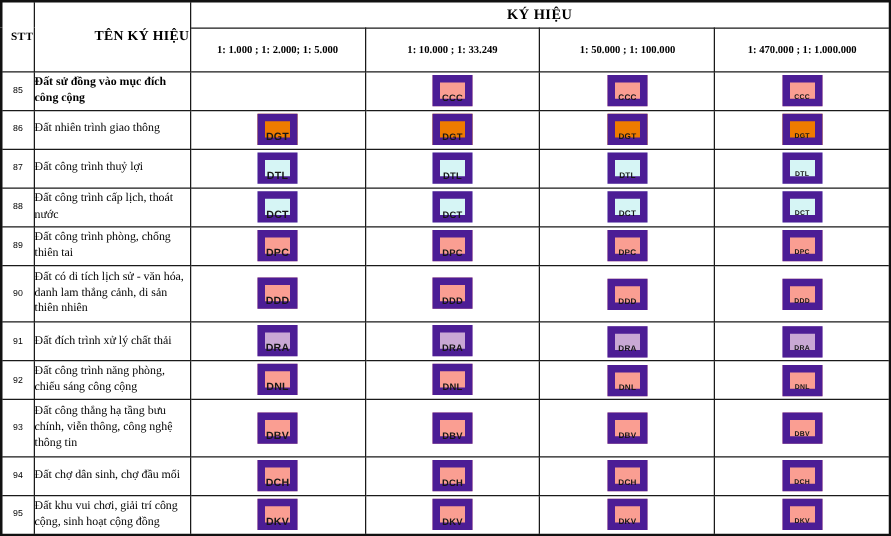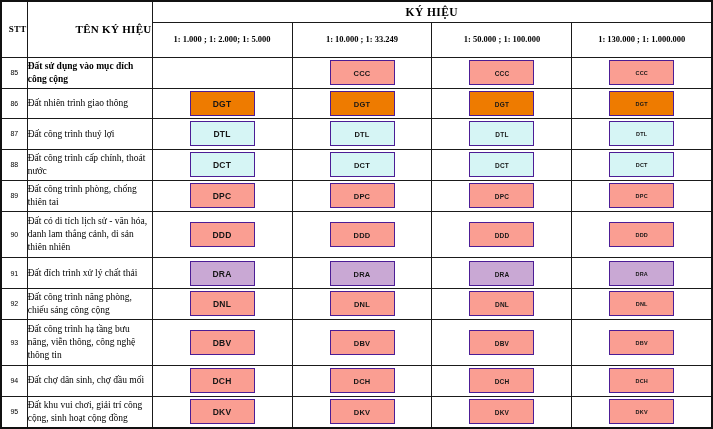--- a/index.html
+++ b/index.html
@@ -71,24 +71,24 @@
     padding: 2px 3px 2px 6px;
   }
   td.name-cell.bold { font-weight: bold; }
   td.sym-cell {
     text-align: center;
     vertical-align: middle;
   }
 
   .swatch {
     display: inline-block;
-    width: 65px;
+    width: 32px;
     height: 25px;
     line-height: 25px;
-    border: 1px solid #4c1d95;
+    border: 6px solid #4c1d95;
     text-align: center;
     font-family: "Liberation Sans", sans-serif;
     font-weight: bold;
     color: #161616;
     box-sizing: border-box;
     letter-spacing: 0.2px;
   }
   .sw-c1 { font-size: 8.5px; }
   .sw-c2 { font-size: 7.5px; }
   .sw-c3 { font-size: 6.5px; }
@@ -109,27 +109,27 @@
   <thead>
     <tr>
       <th class="corner-head corner-stt" rowspan="2">STT</th>
       <th class="corner-head corner-name" rowspan="2">TÊN KÝ HIỆU</th>
       <th class="group-head" colspan="4">KÝ HIỆU</th>
     </tr>
     <tr>
       <th class="sub-head">1: 1.000 ; 1: 2.000; 1: 5.000</th>
       <th class="sub-head">1: 10.000 ; 1: 33.249</th>
       <th class="sub-head">1: 50.000 ; 1: 100.000</th>
-      <th class="sub-head">1: 130.000 ; 1: 1.000.000</th>
+      <th class="sub-head">1: 470.000 ; 1: 1.000.000</th>
     </tr>
   </thead>
   <tbody id="legend-body">
       <tr>
         <td class="stt-cell">85</td>
-        <td class="name-cell bold">Đất sử dụng vào mục đích công cộng</td>
+        <td class="name-cell bold">Đất sử đồng vào mục đích công cộng</td>
         <td class="sym-cell"></td>
         <td class="sym-cell"><span class="swatch sw-c2" style="background: rgb(250, 158, 146);">CCC</span></td>
         <td class="sym-cell"><span class="swatch sw-c3" style="background: rgb(250, 158, 146);">CCC</span></td>
         <td class="sym-cell"><span class="swatch sw-c4" style="background: rgb(250, 158, 146);">CCC</span></td>
       </tr>
       <tr>
         <td class="stt-cell">86</td>
         <td class="name-cell">Đất nhiên trình giao thông</td>
         <td class="sym-cell"><span class="swatch sw-c1" style="background: rgb(238, 123, 0);">DGT</span></td>
         <td class="sym-cell"><span class="swatch sw-c2" style="background: rgb(238, 123, 0);">DGT</span></td>
@@ -139,21 +139,21 @@
       <tr>
         <td class="stt-cell">87</td>
         <td class="name-cell">Đất công trình thuỷ lợi</td>
         <td class="sym-cell"><span class="swatch sw-c1" style="background: rgb(214, 245, 245);">DTL</span></td>
         <td class="sym-cell"><span class="swatch sw-c2" style="background: rgb(214, 245, 245);">DTL</span></td>
         <td class="sym-cell"><span class="swatch sw-c3" style="background: rgb(214, 245, 245);">DTL</span></td>
         <td class="sym-cell"><span class="swatch sw-c4" style="background: rgb(214, 245, 245);">DTL</span></td>
       </tr>
       <tr>
         <td class="stt-cell">88</td>
-        <td class="name-cell">Đất công trình cấp chính, thoát nước</td>
+        <td class="name-cell">Đất công trình cấp lịch, thoát nước</td>
         <td class="sym-cell"><span class="swatch sw-c1" style="background: rgb(214, 245, 245);">DCT</span></td>
         <td class="sym-cell"><span class="swatch sw-c2" style="background: rgb(214, 245, 245);">DCT</span></td>
         <td class="sym-cell"><span class="swatch sw-c3" style="background: rgb(214, 245, 245);">DCT</span></td>
         <td class="sym-cell"><span class="swatch sw-c4" style="background: rgb(214, 245, 245);">DCT</span></td>
       </tr>
       <tr>
         <td class="stt-cell">89</td>
         <td class="name-cell">Đất công trình phòng, chống thiên tai</td>
         <td class="sym-cell"><span class="swatch sw-c1" style="background: rgb(250, 158, 146);">DPC</span></td>
         <td class="sym-cell"><span class="swatch sw-c2" style="background: rgb(250, 158, 146);">DPC</span></td>
@@ -179,21 +179,21 @@
       <tr>
         <td class="stt-cell">92</td>
         <td class="name-cell">Đất công trình năng phòng, chiếu sáng công cộng</td>
         <td class="sym-cell"><span class="swatch sw-c1" style="background: rgb(250, 158, 146);">DNL</span></td>
         <td class="sym-cell"><span class="swatch sw-c2" style="background: rgb(250, 158, 146);">DNL</span></td>
         <td class="sym-cell"><span class="swatch sw-c3" style="background: rgb(250, 158, 146);">DNL</span></td>
         <td class="sym-cell"><span class="swatch sw-c4" style="background: rgb(250, 158, 146);">DNL</span></td>
       </tr>
       <tr>
         <td class="stt-cell">93</td>
-        <td class="name-cell">Đất công trình hạ tầng bưu năng, viễn thông, công nghệ thông tin</td>
+        <td class="name-cell">Đất công thắng hạ tầng bưu chính, viễn thông, công nghệ thông tin</td>
         <td class="sym-cell"><span class="swatch sw-c1" style="background: rgb(250, 158, 146);">DBV</span></td>
         <td class="sym-cell"><span class="swatch sw-c2" style="background: rgb(250, 158, 146);">DBV</span></td>
         <td class="sym-cell"><span class="swatch sw-c3" style="background: rgb(250, 158, 146);">DBV</span></td>
         <td class="sym-cell"><span class="swatch sw-c4" style="background: rgb(250, 158, 146);">DBV</span></td>
       </tr>
       <tr>
         <td class="stt-cell">94</td>
         <td class="name-cell">Đất chợ dân sinh, chợ đầu mối</td>
         <td class="sym-cell"><span class="swatch sw-c1" style="background: rgb(250, 158, 146);">DCH</span></td>
         <td class="sym-cell"><span class="swatch sw-c2" style="background: rgb(250, 158, 146);">DCH</span></td>

